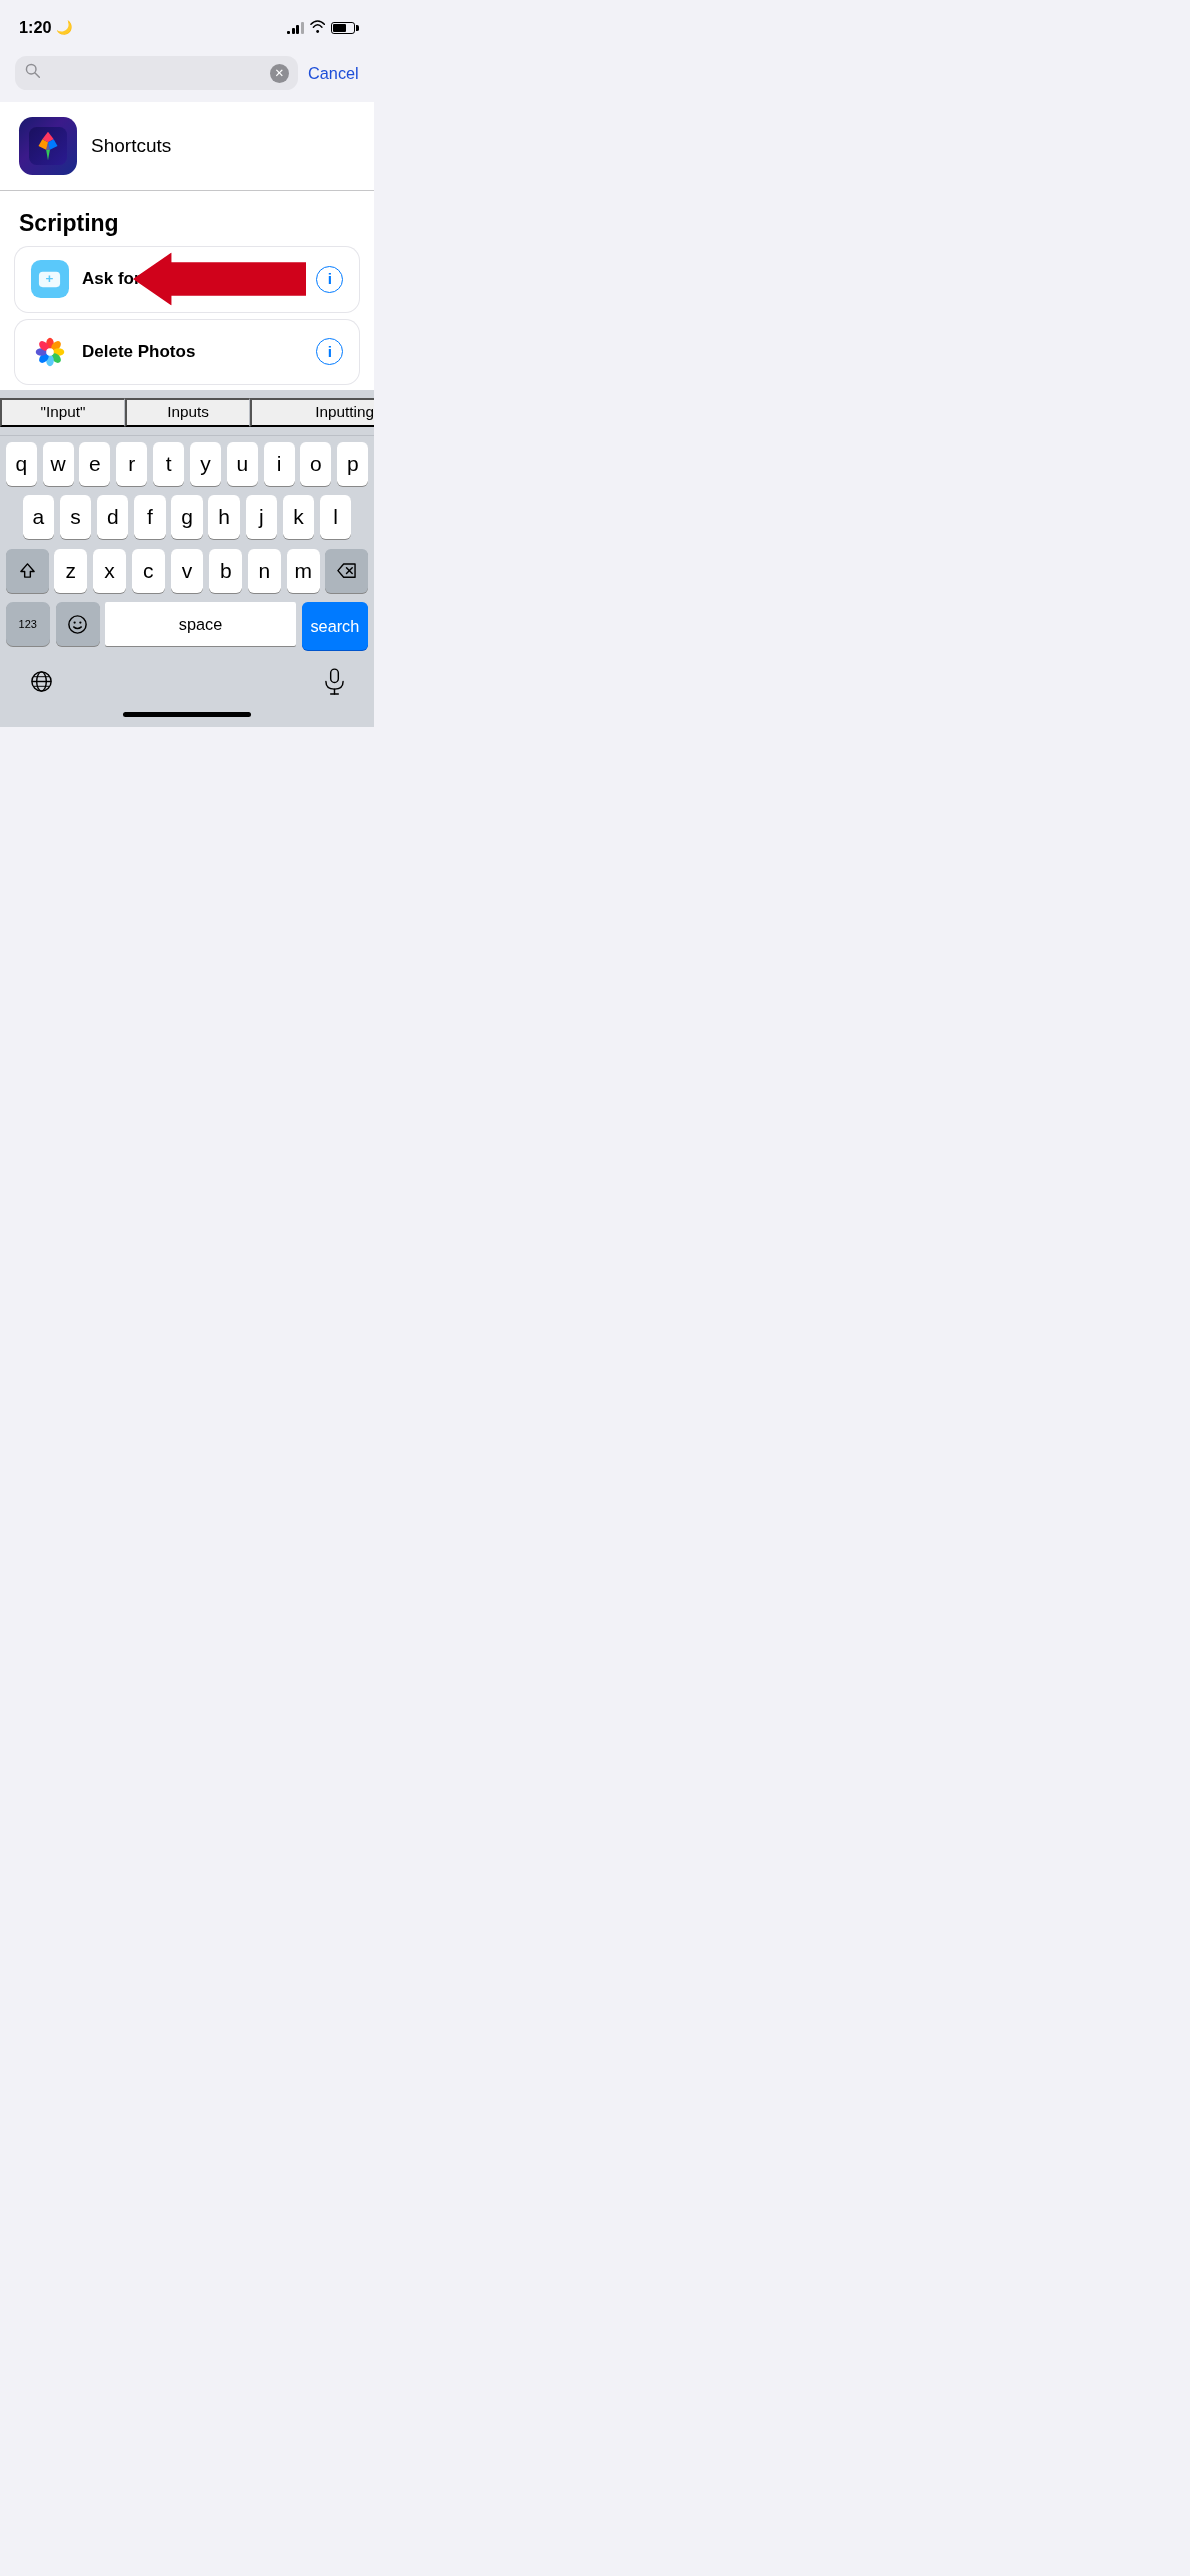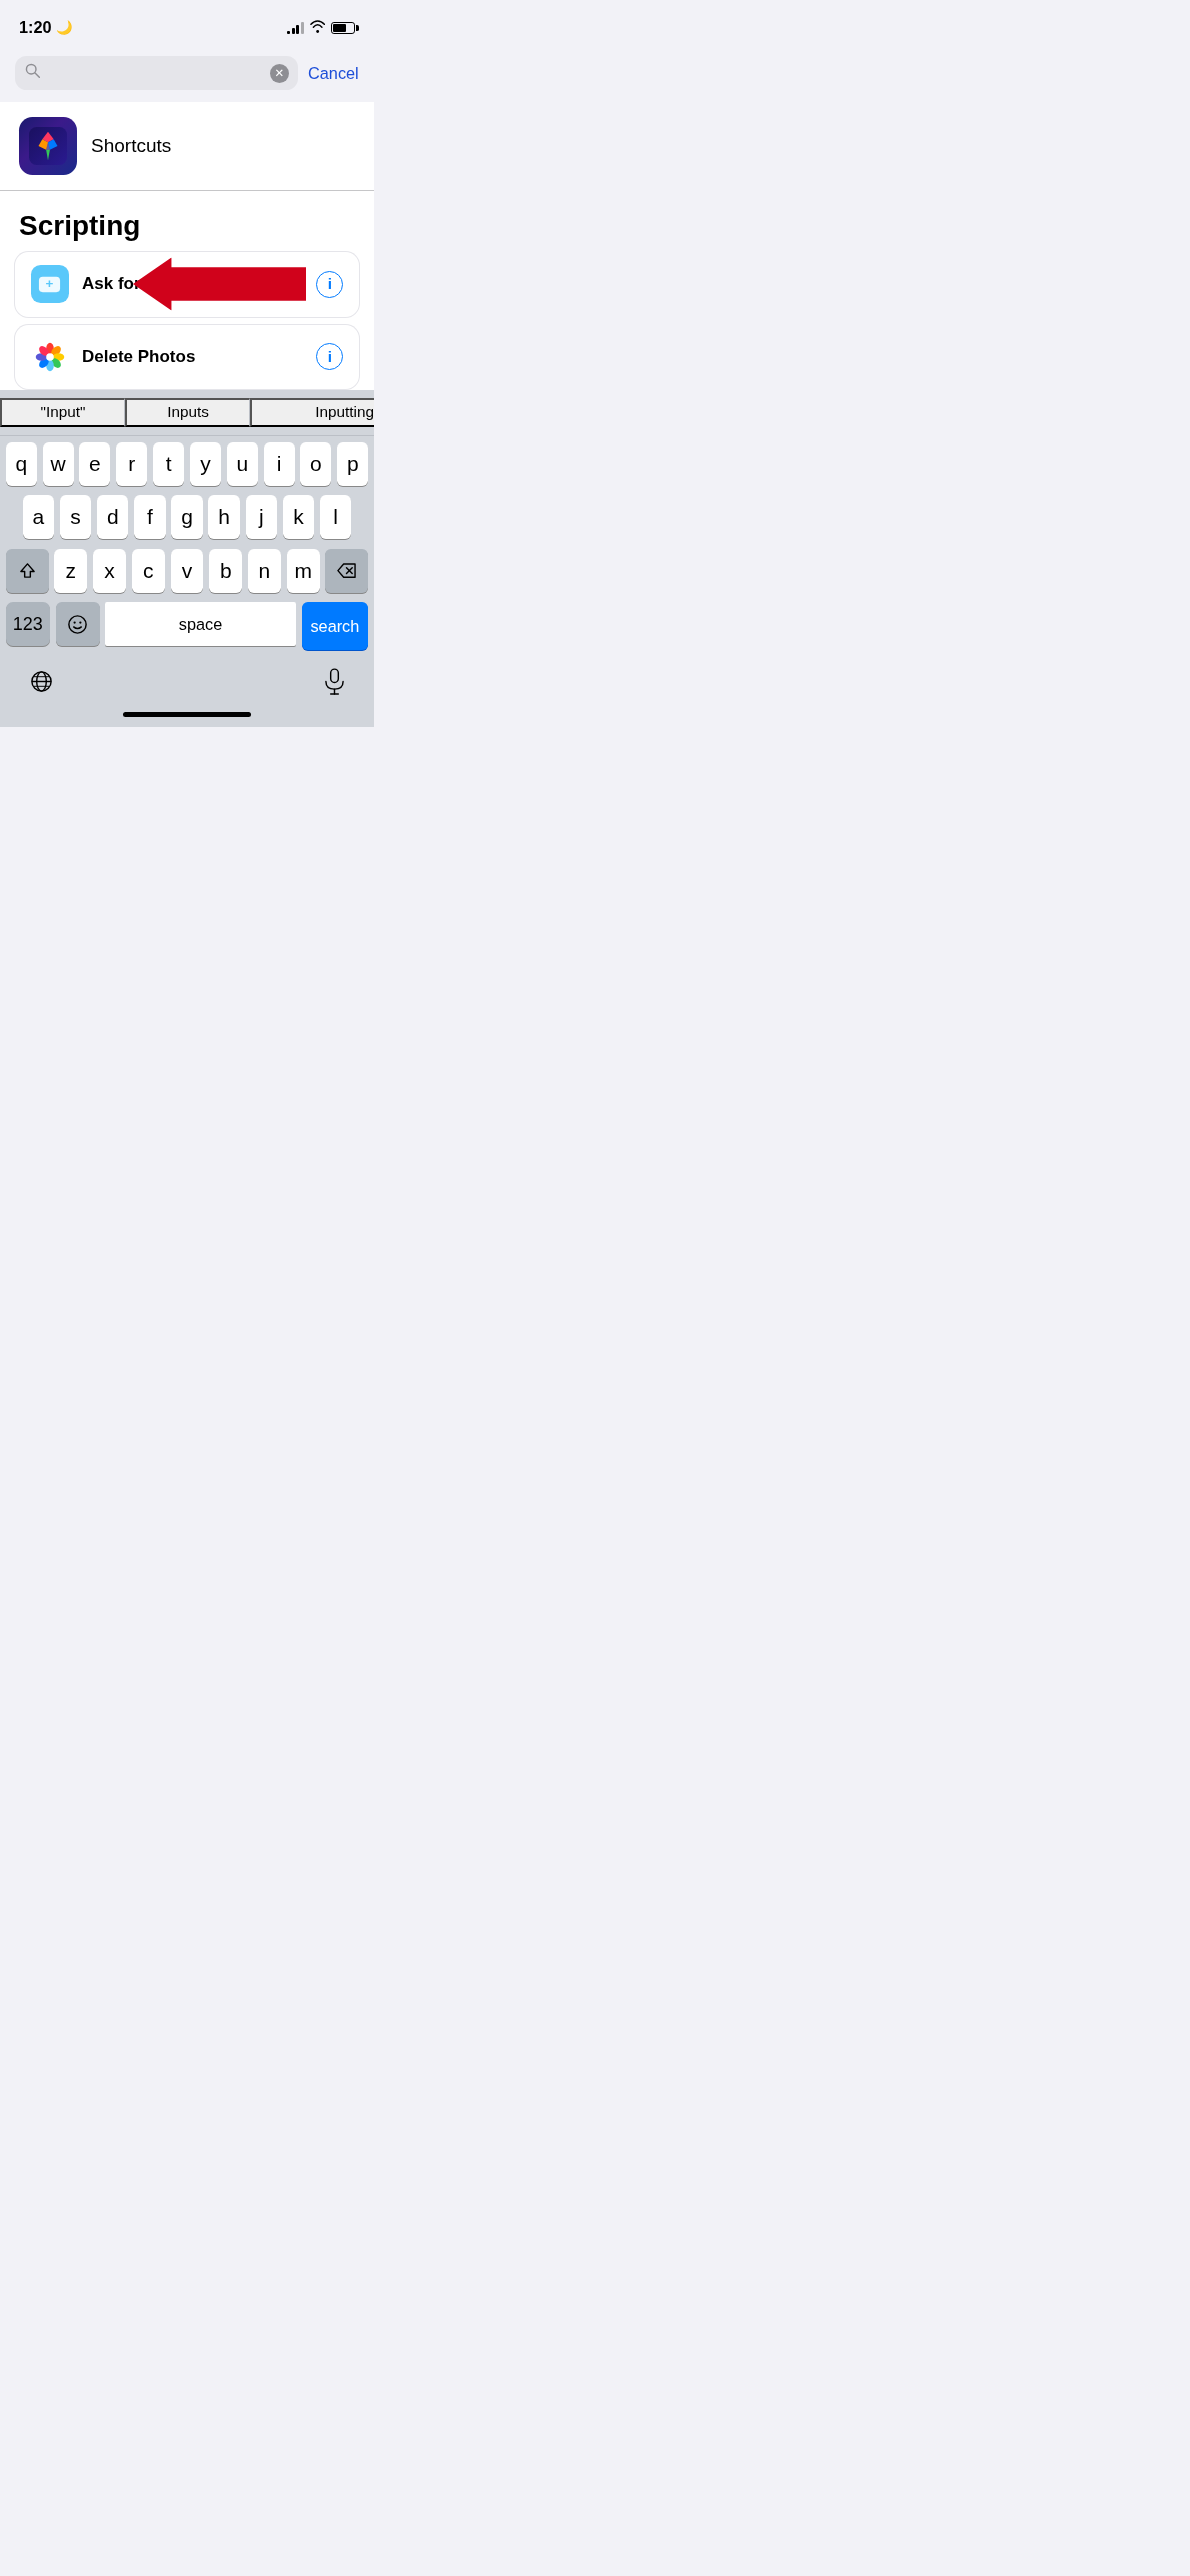--- a/index.html
+++ b/index.html
@@ -159,21 +159,21 @@
 
     
     .divider {
       height: 1px;
       background: #c6c6c8;
       margin: 0 0 0 0;
     }
 
     
     .section-title {
-      font-size: 28px;
+      font-size: 23px;
       font-weight: 700;
       color: #000;
       padding: 19px 19px 9.6px 19px;
       background: #fff;
     }
 
     
     .list-item {
       display: flex;
       align-items: center;
@@ -281,21 +281,21 @@
       border: none;
       user-select: none;
     }
     .key-special {
       background: #adb5bd;
       color: #000;
       font-size: 15.3px;
     }
     .key-shift { max-width: 44px; flex: 1.3; }
     .key-delete { max-width: 44px; flex: 1.3; }
-    .key-numbers { max-width: 44px; flex: 1.3; font-size: 18px; border-radius: 7px; }
+    .key-numbers { max-width: 44px; flex: 1.3; font-size: 11px; border-radius: 7px; }
     .key-emoji { max-width: 44px; flex: 1.3; font-size: 21px; }
     .key-space {
       background: #fff;
       border-radius: 2px;
       height: 44px;
       display: flex;
       align-items: center;
       justify-content: center;
       font-size: 16.3px;
       color: #000;

